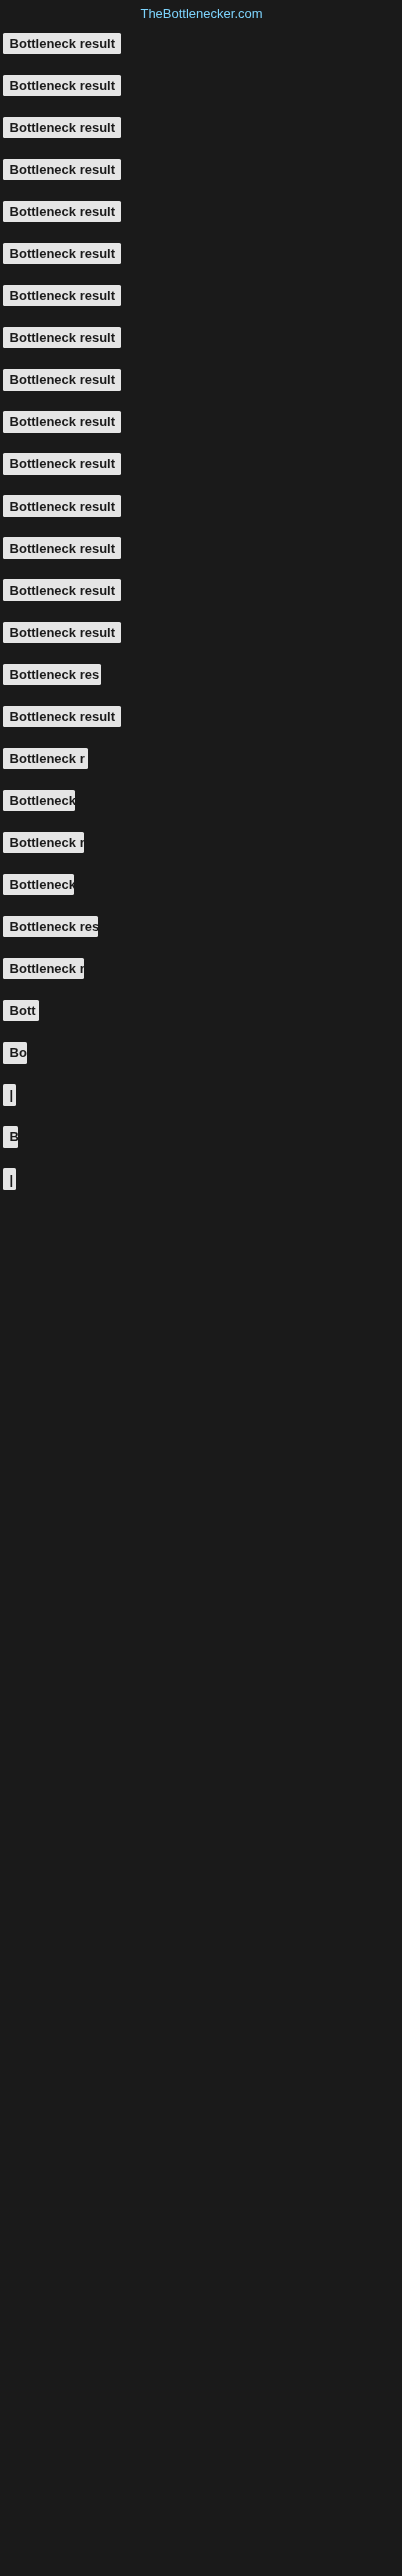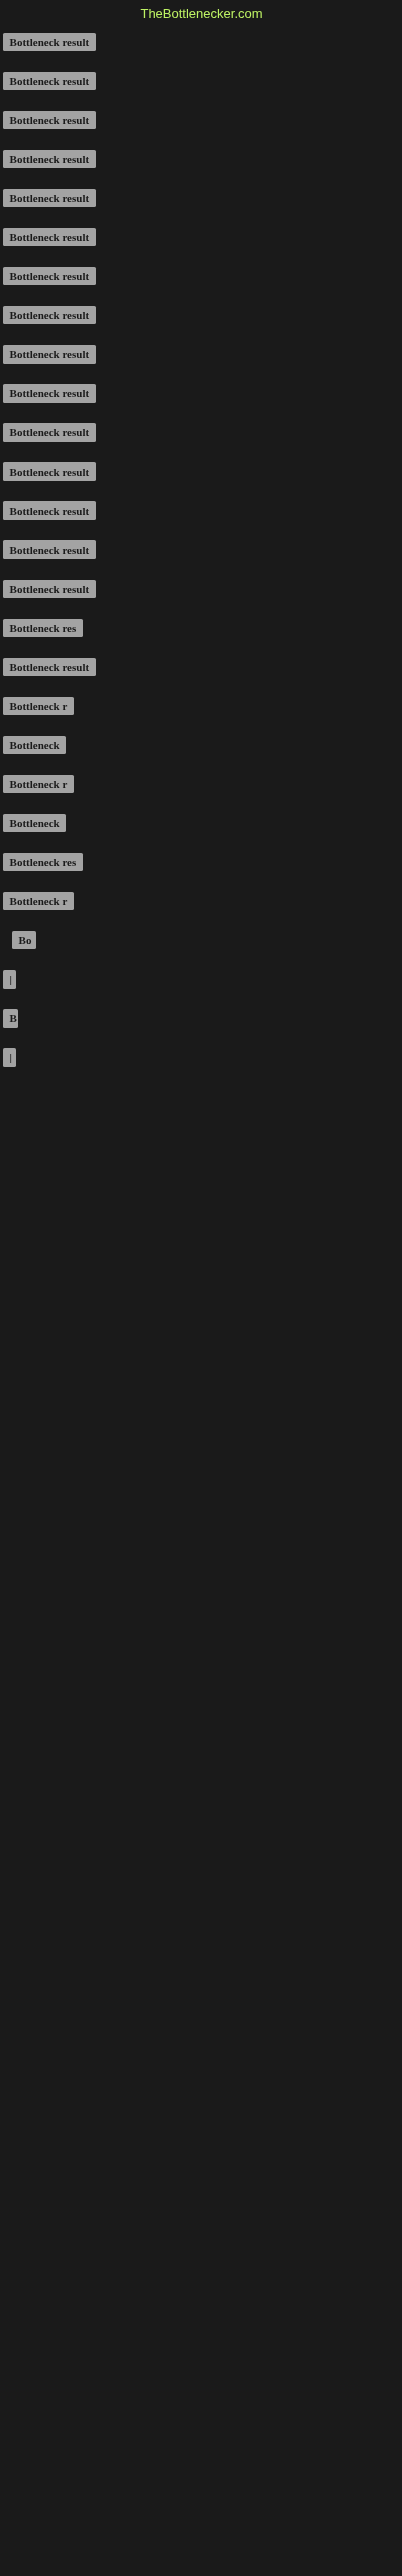--- a/index.html
+++ b/index.html
@@ -9,39 +9,38 @@
     }
     body {
       width: 403px;
       min-height: 2576px;
       background-color: #1a1a1a;
       font-family: Arial, sans-serif;
       position: relative;
     }
     .site-title {
       text-align: center;
-      color: #bef264;
+      color: #7dd3fc;
       font-size: 13px;
       padding: 6.4px 0 9.7px 0;
     }
     .bottleneck-item {
       margin: 0 0 14.5px 0;
       padding: 1.6px 0;
     }
     .bottleneck-badge {
       display: inline-block;
-      background-color: #a3a3a3;
+      background-color: #e5e5e5;
       color: #1a1a1a;
-      font-size: 11px;
+      font-size: 13px;
       font-weight: bold;
       padding: 3.2px 6.4px;
       border-radius: 1.6px;
       white-space: nowrap;
       overflow: hidden;
-      font-family: Liberation Serif, serif;
     }
     .items-container {
       padding: 0 0 0 3.2px;
     }
   </style>
 </head>
 <body>
 
 <div class="site-title">
   <span>TheBottlenecker.com</span>
@@ -64,18 +63,19 @@
     <div class="bottleneck-item"><div class="bottleneck-badge" style="max-width: 125px;">Bottleneck result</div></div>
     <div class="bottleneck-item"><div class="bottleneck-badge" style="max-width: 125px;">Bottleneck result</div></div>
     <div class="bottleneck-item"><div class="bottleneck-badge" style="max-width: 98px;">Bottleneck res</div></div>
     <div class="bottleneck-item"><div class="bottleneck-badge" style="max-width: 119px;">Bottleneck result</div></div>
     <div class="bottleneck-item"><div class="bottleneck-badge" style="max-width: 85px;">Bottleneck r</div></div>
     <div class="bottleneck-item"><div class="bottleneck-badge" style="max-width: 72px;">Bottleneck</div></div>
     <div class="bottleneck-item"><div class="bottleneck-badge" style="max-width: 81px;">Bottleneck r</div></div>
     <div class="bottleneck-item"><div class="bottleneck-badge" style="max-width: 71px;">Bottleneck</div></div>
     <div class="bottleneck-item"><div class="bottleneck-badge" style="max-width: 95px;">Bottleneck res</div></div>
     <div class="bottleneck-item"><div class="bottleneck-badge" style="max-width: 81px;">Bottleneck r</div></div>
-    <div class="bottleneck-item"><div class="bottleneck-badge" style="max-width: 24px; margin-left: 9px;">Bo</div></div>
+    <div class="bottleneck-item"><div class="bottleneck-badge" style="max-width: 36px;">Bott</div></div>
+    <div class="bottleneck-item"><div class="bottleneck-badge" style="max-width: 24px;">Bo</div></div>
     <div class="bottleneck-item"><div class="bottleneck-badge" style="max-width: 9.7px;">|</div></div>
     <div class="bottleneck-item"><div class="bottleneck-badge" style="max-width: 14.5px;">B</div></div>
     <div class="bottleneck-item"><div class="bottleneck-badge" style="max-width: 8px;">|</div></div>
   </div>
 
 
 </body></html>

